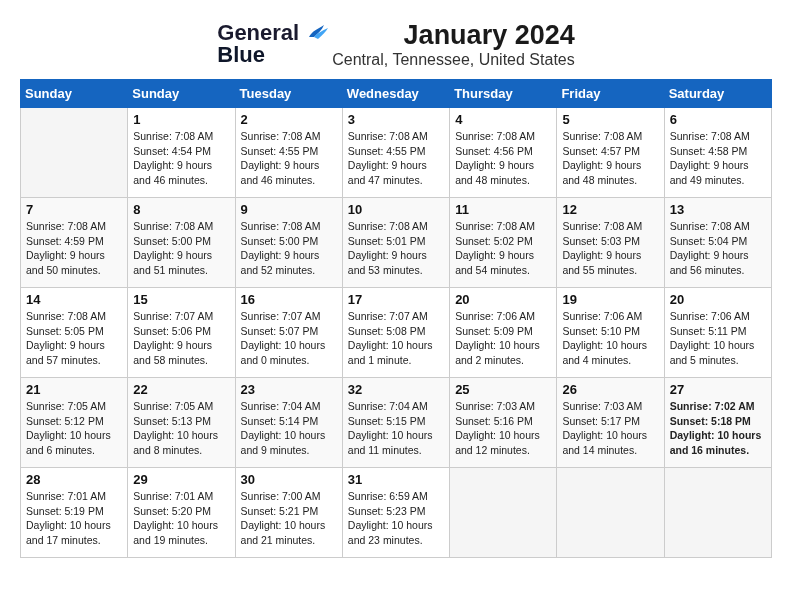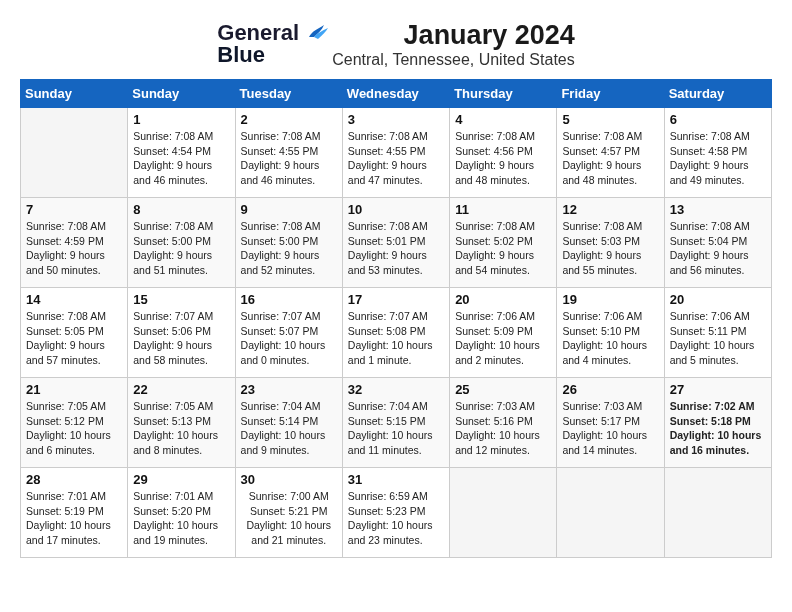--- a/index.html
+++ b/index.html
@@ -325,21 +325,21 @@
         </td>
         <td>
           <span class="day-number">29</span>
           <div class="day-info" style="white-space: pre-line;">Sunrise: 7:01 AM
 Sunset: 5:20 PM
 Daylight: 10 hours
 and 19 minutes.</div>
         </td>
         <td>
           <span class="day-number">30</span>
-          <div class="day-info" style="white-space: pre-line; text-align: center;">Sunrise: 7:00 AM
+          <div class="day-info" style="white-space: pre-line;">Sunrise: 7:00 AM
 Sunset: 5:21 PM
 Daylight: 10 hours
 and 21 minutes.</div>
         </td>
         <td>
           <span class="day-number">31</span>
           <div class="day-info" style="white-space: pre-line;">Sunrise: 6:59 AM
 Sunset: 5:23 PM
 Daylight: 10 hours
 and 23 minutes.</div>

